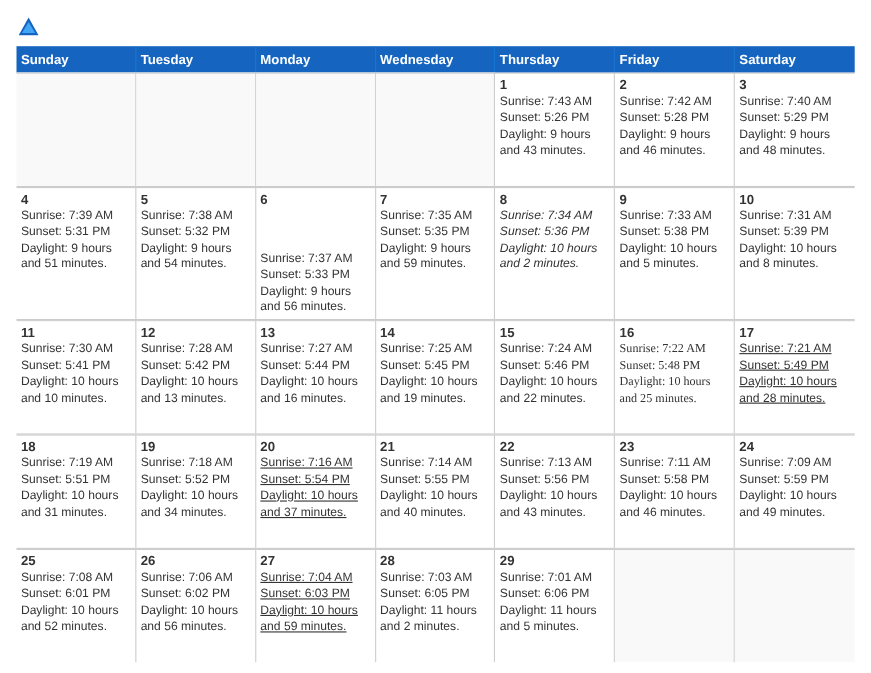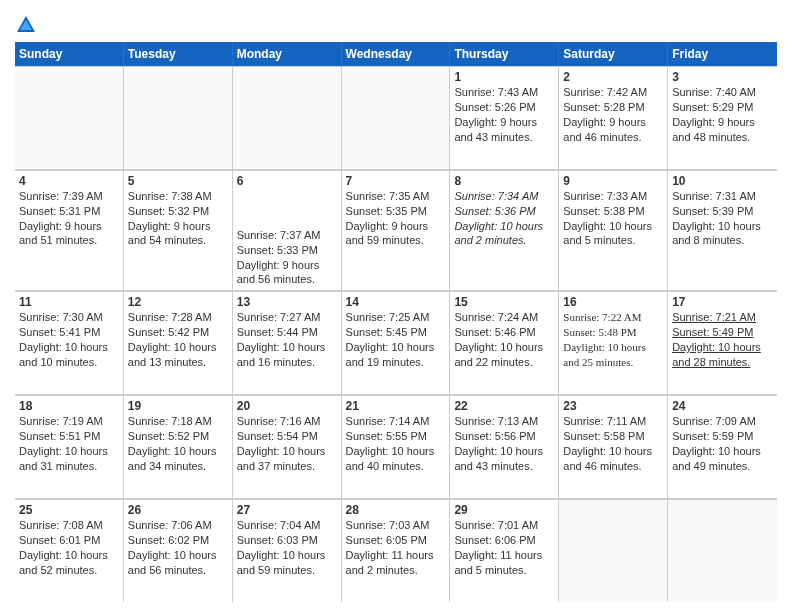--- a/index.html
+++ b/index.html
@@ -138,22 +138,22 @@
     </div>
   </div>
 
   <div class="calendar">
     <div class="cal-header-row">
     <div class="cal-header-cell">Sunday</div>
         <div class="cal-header-cell">Tuesday</div>
         <div class="cal-header-cell">Monday</div>
         <div class="cal-header-cell">Wednesday</div>
         <div class="cal-header-cell">Thursday</div>
+        <div class="cal-header-cell">Friday</div>
         <div class="cal-header-cell">Saturday</div>
-        <div class="cal-header-cell">Friday</div>
       </div>
     <div class="cal-body">
     <div class="cal-row">
           <div class="cal-cell empty"></div>
           <div class="cal-cell empty"></div>
           <div class="cal-cell empty"></div>
           <div class="cal-cell empty"></div>
           <div class="cal-cell">
             <div class="day-num">1</div>
             <div class="cell-info" style="white-space: pre-line;">Sunrise: 7:43 AM
@@ -288,21 +288,21 @@
           </div>
           <div class="cal-cell">
             <div class="day-num">19</div>
             <div class="cell-info" style="white-space: pre-line;">Sunrise: 7:18 AM
 Sunset: 5:52 PM
 Daylight: 10 hours
 and 34 minutes.</div>
           </div>
           <div class="cal-cell">
             <div class="day-num">20</div>
-            <div class="cell-info" style="white-space: pre-line;">Sunrise: 7:16 AM
+            <div class="cell-info" style="white-space: pre-line; text-decoration: underline;">Sunrise: 7:16 AM
 Sunset: 5:54 PM
 Daylight: 10 hours
 and 37 minutes.</div>
           </div>
           <div class="cal-cell">
             <div class="day-num">21</div>
             <div class="cell-info" style="white-space: pre-line;">Sunrise: 7:14 AM
 Sunset: 5:55 PM
 Daylight: 10 hours
 and 40 minutes.</div>
@@ -339,21 +339,21 @@
           </div>
           <div class="cal-cell">
             <div class="day-num">26</div>
             <div class="cell-info" style="white-space: pre-line;">Sunrise: 7:06 AM
 Sunset: 6:02 PM
 Daylight: 10 hours
 and 56 minutes.</div>
           </div>
           <div class="cal-cell">
             <div class="day-num">27</div>
-            <div class="cell-info" style="white-space: pre-line;">Sunrise: 7:04 AM
+            <div class="cell-info" style="white-space: pre-line; text-decoration: underline;">Sunrise: 7:04 AM
 Sunset: 6:03 PM
 Daylight: 10 hours
 and 59 minutes.</div>
           </div>
           <div class="cal-cell">
             <div class="day-num">28</div>
             <div class="cell-info" style="white-space: pre-line;">Sunrise: 7:03 AM
 Sunset: 6:05 PM
 Daylight: 11 hours
 and 2 minutes.</div>

